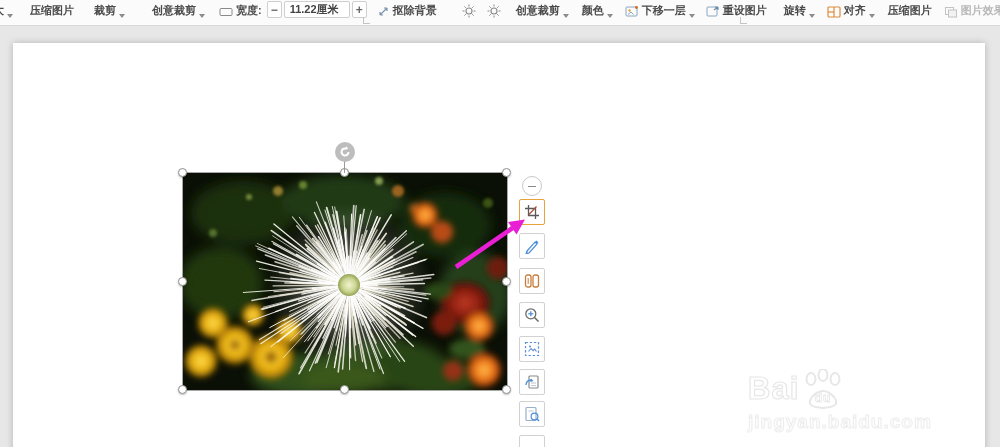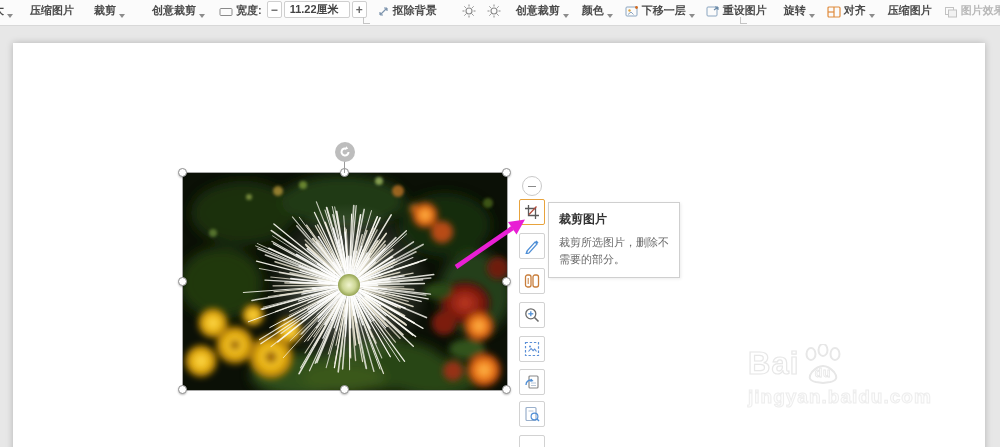--- a/index.html
+++ b/index.html
@@ -48,21 +48,21 @@
   .minus-glyph{width:8px;height:0;border-top:1px solid #8a8a8a;}
   
   .tooltip{position:absolute;left:548px;top:202px;width:132px;background:#fff;
     border:1px solid #cfcfcf;box-sizing:border-box;padding:8px 10px 9px 10px;z-index:8;
     box-shadow:1px 1px 3px rgba(0,0,0,.08);}
   .tooltip .tt-title{font-size:12px;font-weight:bold;color:#333;margin-bottom:6px;}
   .tooltip .tt-body{font-size:11px;color:#6a6a6a;line-height:1.55;}
   
   .arrow-svg{position:absolute;left:440px;top:205px;z-index:9;pointer-events:none;}
   
-  .watermark{position:absolute;left:748px;top:344px;width:240px;text-align:left;z-index:2;
+  .watermark{position:absolute;left:748px;top:369px;width:240px;text-align:left;z-index:2;
     color:#ffffff;-webkit-text-stroke:1.2px #e7e7e7;user-select:none;}
   .wm-line1{display:flex;align-items:center;font-weight:bold;font-size:31px;letter-spacing:1px;}
   .wm-paw{margin:0 2px;line-height:0;}
   .wm-line2{font-size:19px;font-weight:bold;letter-spacing:1px;margin-top:2px;color:#fdfdfd;
     -webkit-text-stroke:1px #ededed;}
 </style>
 </head>
 <body>
 
 <div class="screen">
@@ -647,23 +647,19 @@
     <svg width="16" height="16" viewBox="0 0 16 16">
       <rect x="2" y="1.5" width="10" height="13" rx="1" fill="#ffffff" stroke="#9ab0cc" stroke-width="1.2"></rect>
       <circle cx="10.5" cy="10.5" r="3.4" fill="none" stroke="#4f8fd6" stroke-width="1.2"></circle>
       <line x1="13" y1="13" x2="15" y2="15" stroke="#4f8fd6" stroke-width="1.4"></line>
       <line x1="4.5" y1="5" x2="9.5" y2="5" stroke="#b8c6d6" stroke-width="1"></line>
     </svg>
   </div>
 
   <div class="side-btn" style="top:435px;"></div>
 
-  <div class="tooltip">
-    <div class="tt-title">裁剪图片</div>
-    <div class="tt-body">裁剪所选图片，删除不需要的部分。</div>
-  </div>
 
   <svg class="arrow-svg" width="100" height="78" viewBox="0 0 100 78">
     <line x1="16" y1="62" x2="72.5" y2="23" stroke="#e81fd4" stroke-width="4.6"></line>
     <polygon points="85,14.5 76.5,29.5 68,17 " fill="#e81fd4"></polygon>
   </svg>
 
 </div>
 
 </body></html>

